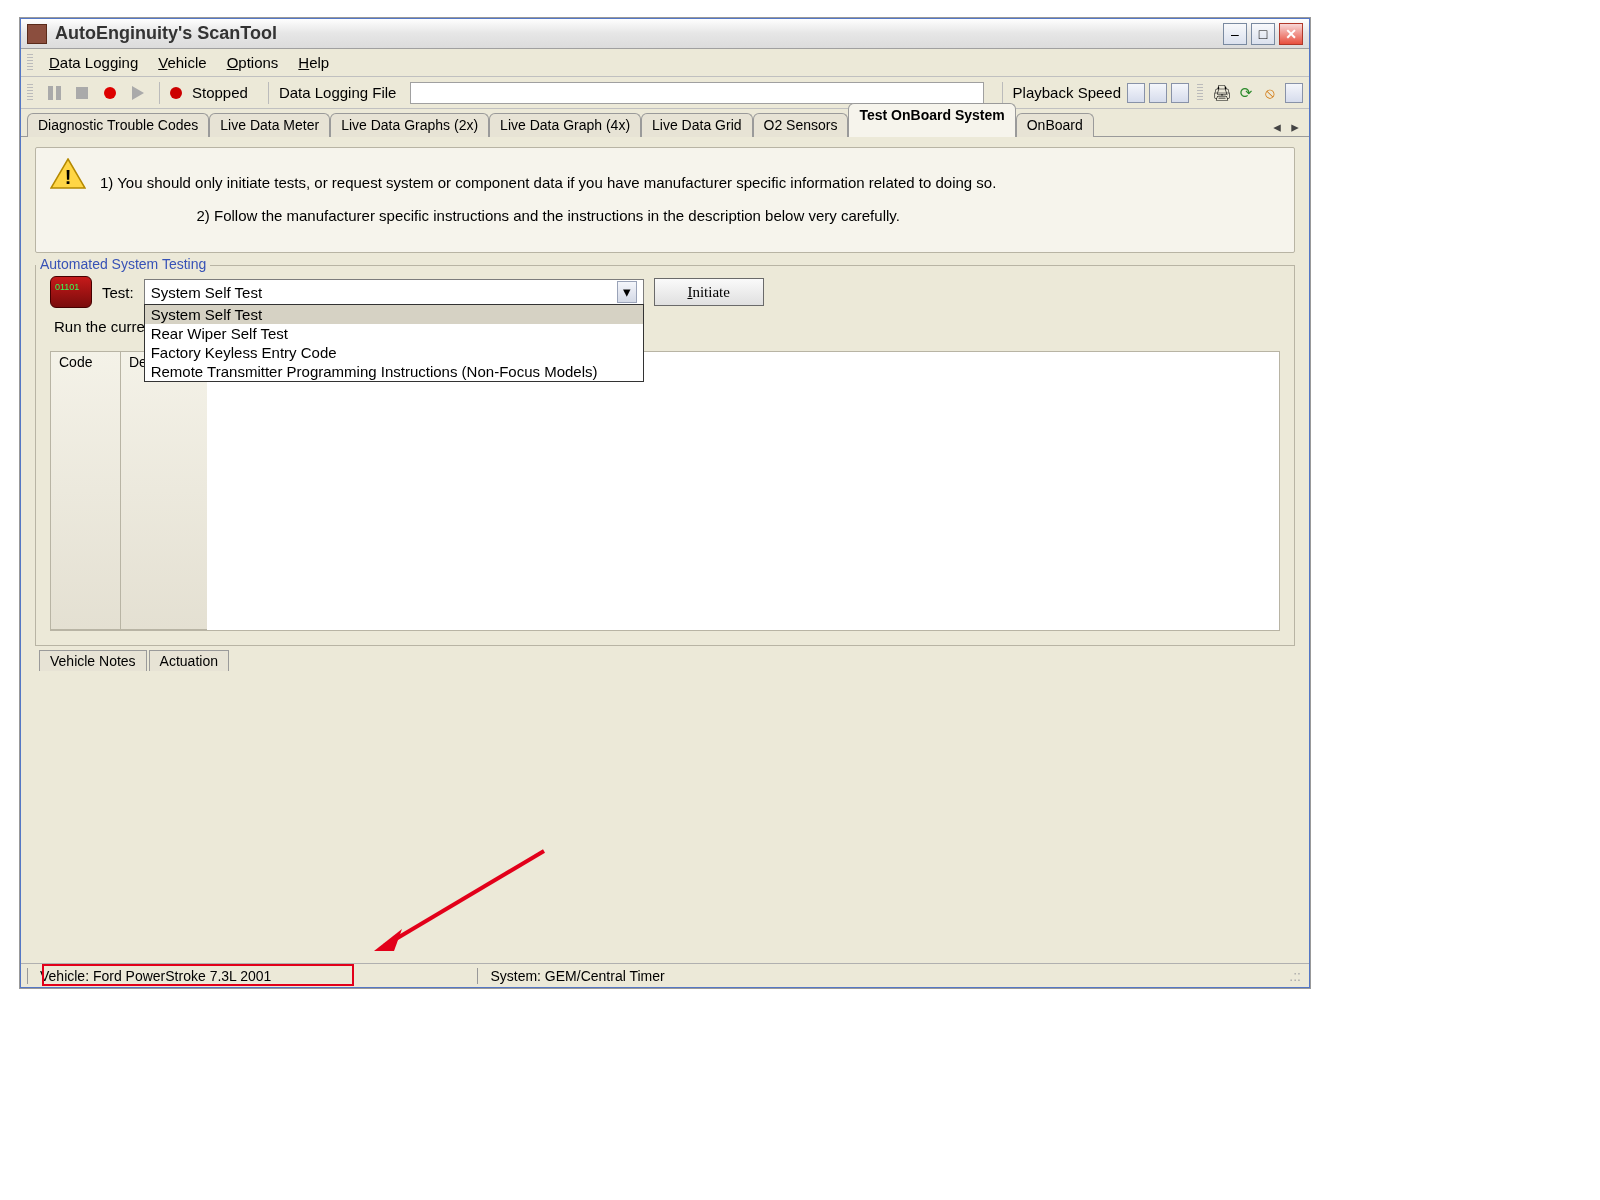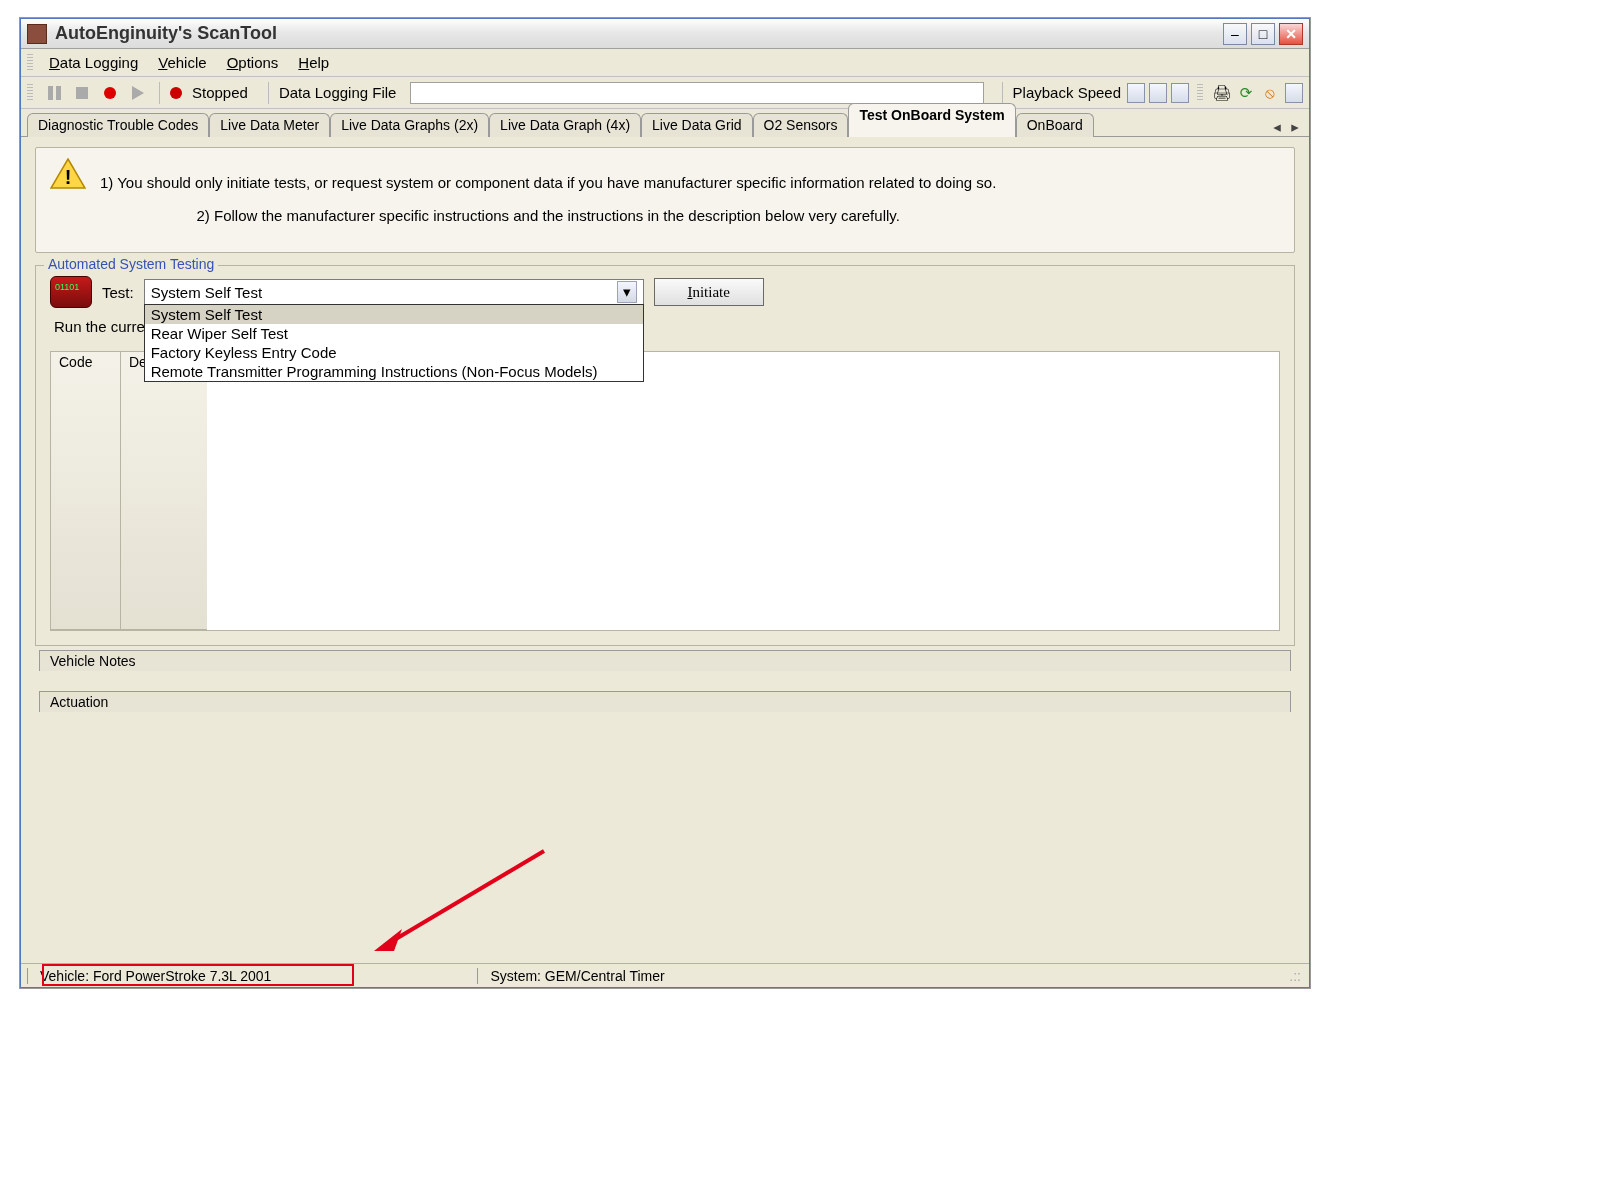--- a/index.html
+++ b/index.html
@@ -54,37 +54,37 @@
   .tab { border:1px solid #9a9a9a; border-bottom:none; background:#e7e3d5; padding:3px 10px 4px 10px; border-radius:6px 6px 0 0; margin-bottom:-1px; cursor:pointer; white-space:nowrap; font-size:14px; }
   .tab.active { background:#f6f4ec; font-weight:bold; position:relative; z-index:2; padding-bottom:14px; }
   .tabstrip .scroll { margin-left:auto; display:flex; gap:2px; }
   .tabstrip .scroll .sc { width:16px;text-align:center;cursor:pointer;color:#444; }
   .content { flex:1; padding:10px 14px 4px 14px; display:flex; flex-direction:column; overflow:hidden; }
   .warnbox { border:1px solid #b8b4a4; background:#f6f4ec; border-radius:2px; padding:10px 14px 12px 14px; display:flex; gap:14px; align-items:flex-start; }
   .warnicon { width:36px;height:32px; }
   .warnicon svg{width:36px;height:32px;}
   .warnbox .lines p { margin:16px 0;text-align:center; }
   .fieldset { border:1px solid #b8b4a4; margin-top:12px; padding:10px 14px 14px 14px; position:relative; }
-  .fieldset > .legend { position:absolute; top:-10px; left:8px; background:#ece9d8; padding:0 4px; color:#3752b6; font-size:14px; }
+  .fieldset > .legend { position:absolute; top:-10px; left:0; background:#ece9d8; padding:0 4px; color:#3752b6; font-size:14px; }
   .testrow { display:flex; align-items:center; gap:10px; }
   .chip { width:42px;height:32px;background:linear-gradient(#c51a1a,#7a0c0c);border-radius:6px;border:1px solid #450000;position:relative; }
   .chip::after{content:"01101";position:absolute;top:5px;left:4px;font-size:9px;color:#37ff55;}
   .combo-wrap { position:relative; width:500px; }
   .combo { width:100%; height:26px; border:1px solid #7c7c7c; background:#fff; display:flex; align-items:center; padding:0 6px; cursor:pointer; }
   .combo .arrow { margin-left:auto; width:20px;height:22px;border:1px solid #9aa3b8;background:linear-gradient(#f4f6fb,#d4d9e6);display:flex;align-items:center;justify-content:center; }
   .dropdown { position:absolute; top:25px; left:0; width:100%; border:1px solid #333; background:#fff; z-index:10; }
   .dropdown .opt { padding:1px 6px; cursor:pointer; }
   .dropdown .opt.sel { background:#d6d2c4; }
   .btn { height:28px; min-width:110px; border:1px solid #6a6a6a; background:linear-gradient(#fafafa,#e0e0e0); cursor:pointer; padding:0 18px; font-family:Liberation Serif, serif; font-size:15px; }
   .runline { margin-top:10px; padding-left:4px; }
   .results-area { flex:1; margin-top:16px; border:1px solid #b8b4a4; background:#fff; display:flex; flex-direction:row; min-height:280px; }
   .results-area .colhead { display:flex; border-bottom:1px solid #b8b4a4; background:linear-gradient(#f4f2e8,#e4e0d2); }
   .colhead .col { border-right:1px solid #b8b4a4; padding:2px 8px; font-size:14px; }
   .col.code{ width:70px;} .col.desc{ flex:1; border-right:none;}
-  .bottom-tabs { display:flex; gap:20px; padding:4px 4px 0 4px;flex-direction:column; }
+  .bottom-tabs { display:flex; gap:2px; padding:4px 4px 0 4px; }
   .btab { border:1px solid #9a9a9a; border-bottom:none; background:#e7e3d5; padding:2px 10px; cursor:pointer; font-size:14px; }
   .statusbar { height:24px; border-top:1px solid #b0b0b0; display:flex; align-items:center; font-size:14px; padding:0 4px; background:#ece9d8; gap:4px; }
   .statusbar .cell { padding:0 6px; }
   .statusbar .divider { width:1px;height:16px;background:#999; margin:0 2px; }
   .gripper { margin-left:auto; padding-right:4px; color:#aaa; font-size:14px; }
   
   .annot-box { position:absolute; left:21px; bottom:1px; width:312px; height:22px; border:2px solid #e2001a; pointer-events:none; }
   .annot-arrow { position:absolute; left:353px; bottom:26px; width:180px; height:110px; pointer-events:none; }
   .annot-arrow svg { width:100%; height:100%; overflow:visible; }
 </style>

